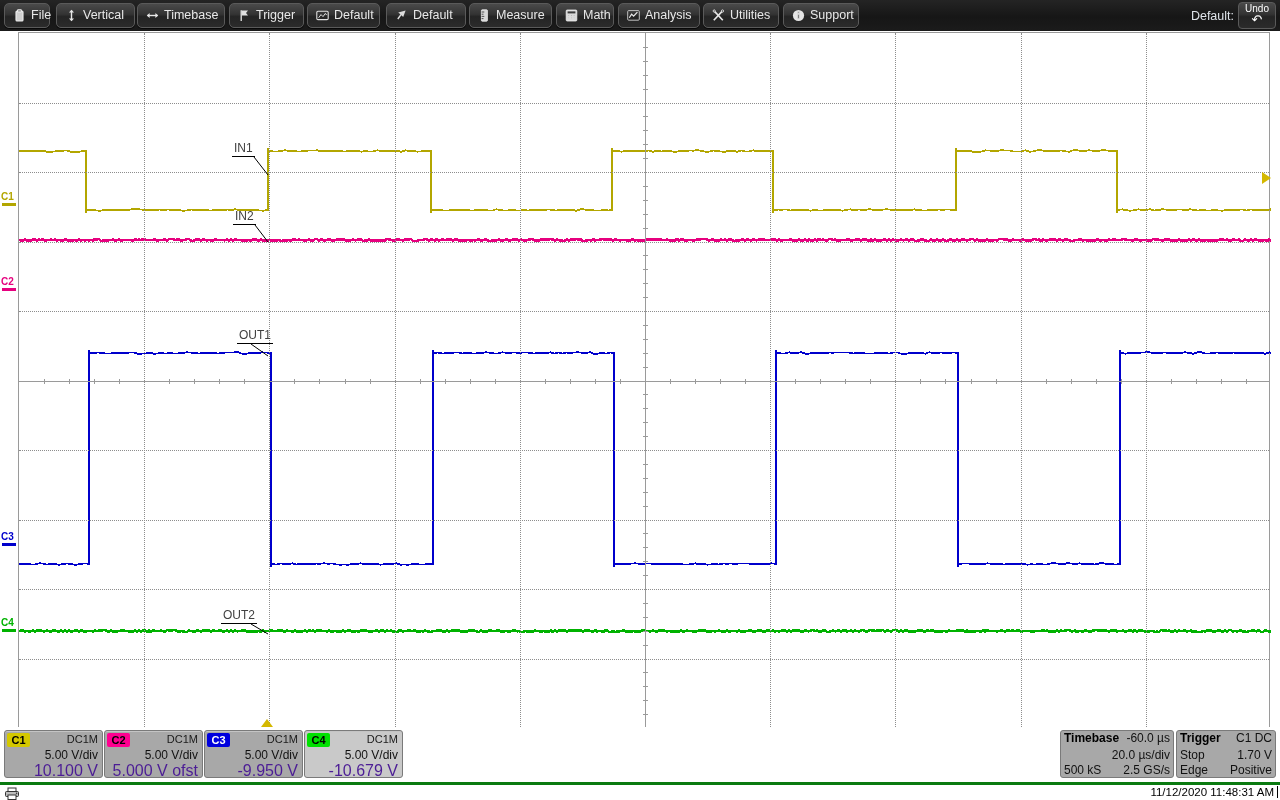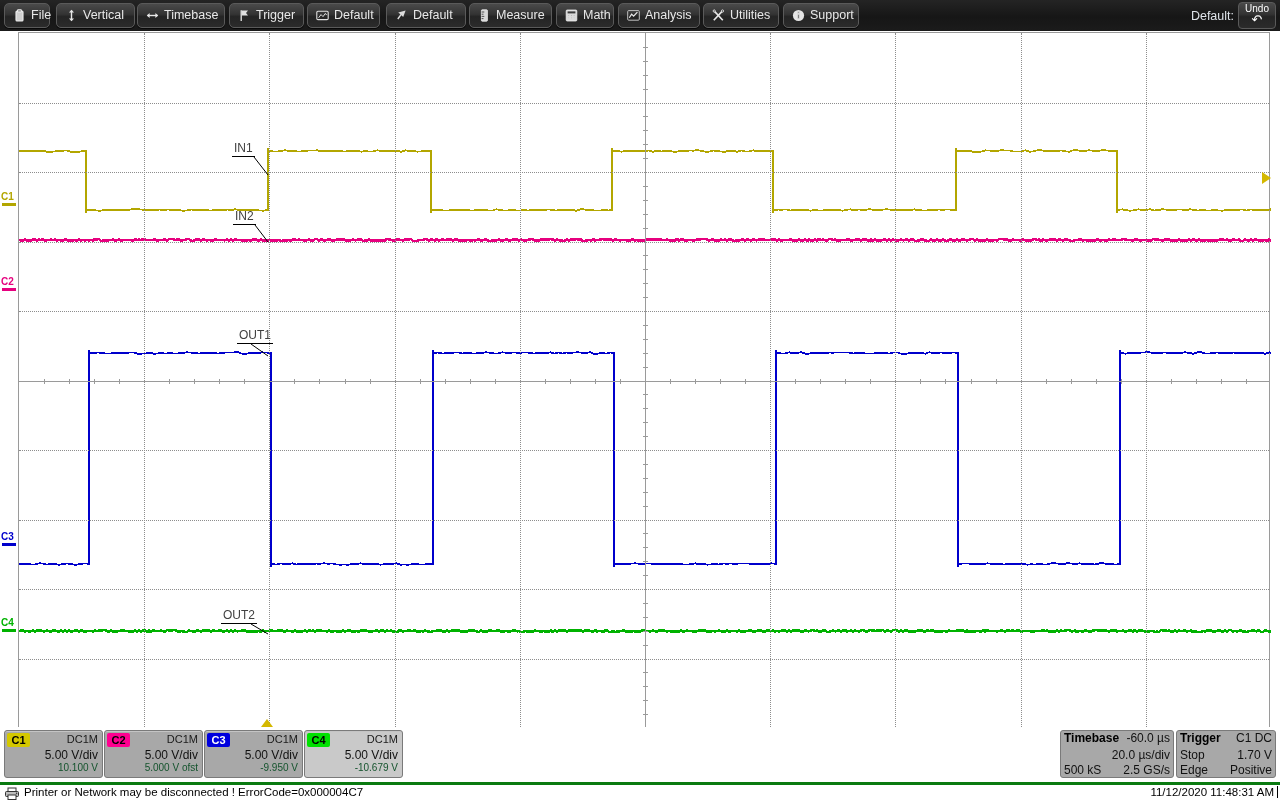--- a/index.html
+++ b/index.html
@@ -114,21 +114,21 @@
     box-shadow:inset 0 1px 0 #c4c4c4;
   }
   .chbox.active{background:#c9c9c9;}
   .chbox .tag{
     position:absolute;left:2px;top:2px;width:23px;height:14px;
     font-size:11px;font-weight:bold;color:#000;text-align:center;
     line-height:14px;border-radius:2px;
   }
   .chbox .coup{position:absolute;right:4px;top:2px;font-size:11px;color:#1a1a1a;font-family:"Liberation Sans",sans-serif;}
   .chbox .vdiv{position:absolute;right:4px;top:17px;font-size:12px;color:#111;}
-  .chbox .ofst{position:absolute;right:4px;top:31px;font-size:10px;color:#14532d;}
+  .chbox .ofst{position:absolute;right:4px;top:31px;font-size:16px;color:#4c1d95;}
 
   #tbbox{
     position:absolute;left:1060px;top:2px;width:114px;height:48px;
     background:#a8a8a8;border:1px solid #7a7a7a;border-radius:3px;box-sizing:border-box;cursor:default;
   }
   #tgbox{
     position:absolute;left:1176px;top:2px;width:100px;height:48px;
     background:#a8a8a8;border:1px solid #7a7a7a;border-radius:3px;box-sizing:border-box;cursor:default;
   }
   .hdrrow{position:absolute;left:0;top:0;width:100%;height:15px;}
@@ -500,18 +500,17 @@
 
   <div id="statusbar">
     <span id="statusicon">
       <svg width="16" height="13" viewBox="0 0 16 13">
         <rect x="4" y="1" width="8" height="3.5" fill="none" stroke="#333" stroke-width="1"></rect>
         <rect x="1.5" y="4.5" width="13" height="5" rx="1" fill="#bdbdbd" stroke="#333" stroke-width="1"></rect>
         <rect x="4" y="8" width="8" height="4.5" fill="#fff" stroke="#333" stroke-width="1"></rect>
         <circle cx="12.6" cy="6.3" r="0.8" fill="#333"></circle>
       </svg>
     </span>
-    <span id="statusmsg">Printer or Network may be disconnected ! ErrorCode=0x000004C7</span>
     <span id="statusdate">11/12/2020 11:48:31 AM</span>
     <span id="caret"></span>
   </div>
 
 </div>
 
 </body></html>

